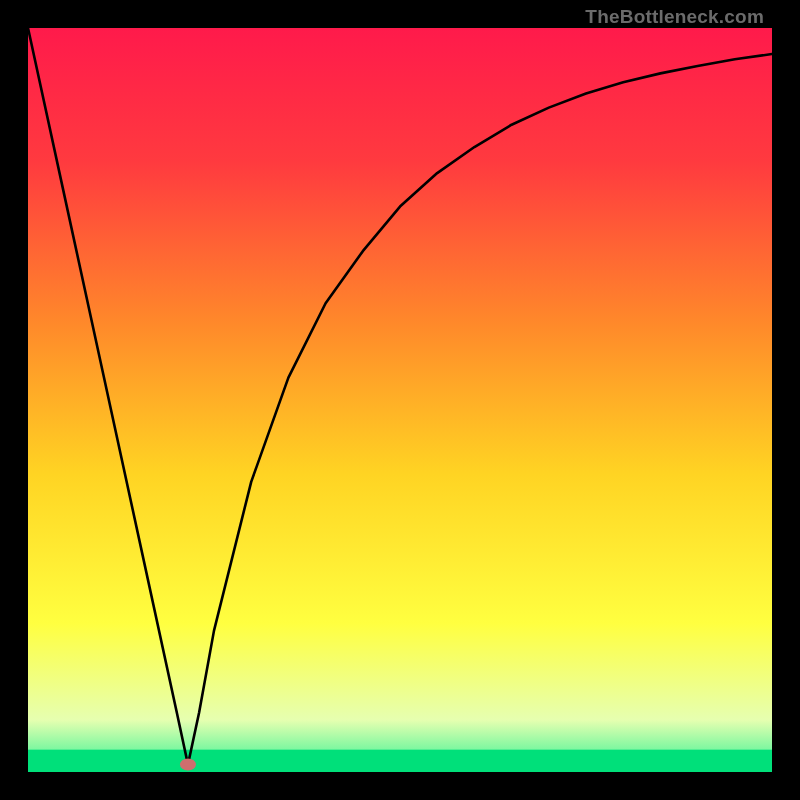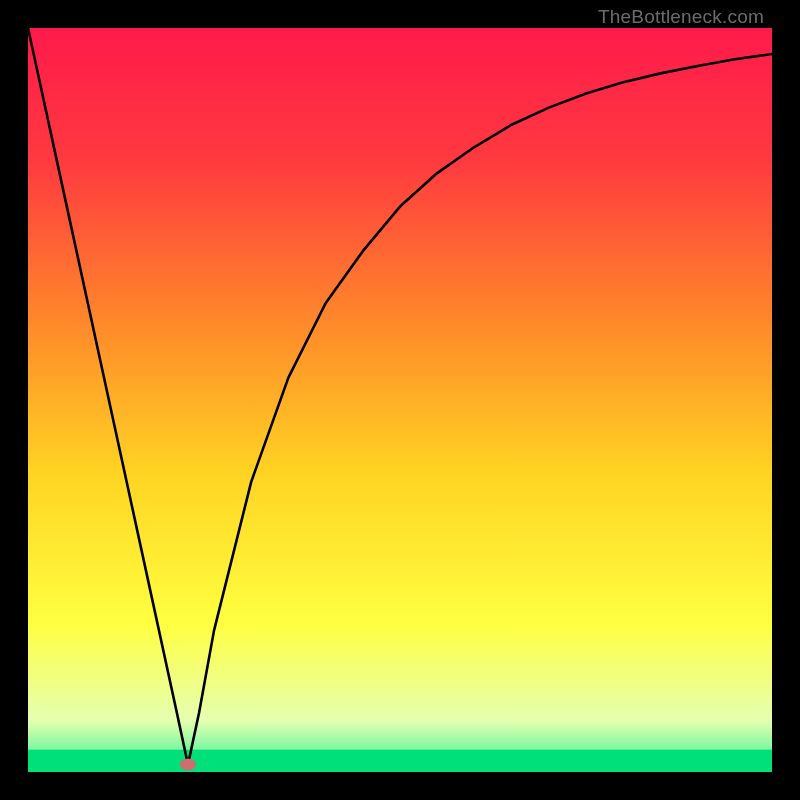--- a/index.html
+++ b/index.html
@@ -18,21 +18,21 @@
     width: 744px;
     height: 744px;
     background: #000;
   }
   .attribution {
     position: absolute;
     top: 6px;
     right: 36px;
     color: #6b6b6b;
     font-size: 19px;
-    font-weight: 400;
+    font-weight: 700;
     letter-spacing: 0.2px;
   }
   svg {
     display: block;
   }
 </style>
 </head>
 <body>
 
 <div class="attribution">TheBottleneck.com</div>

